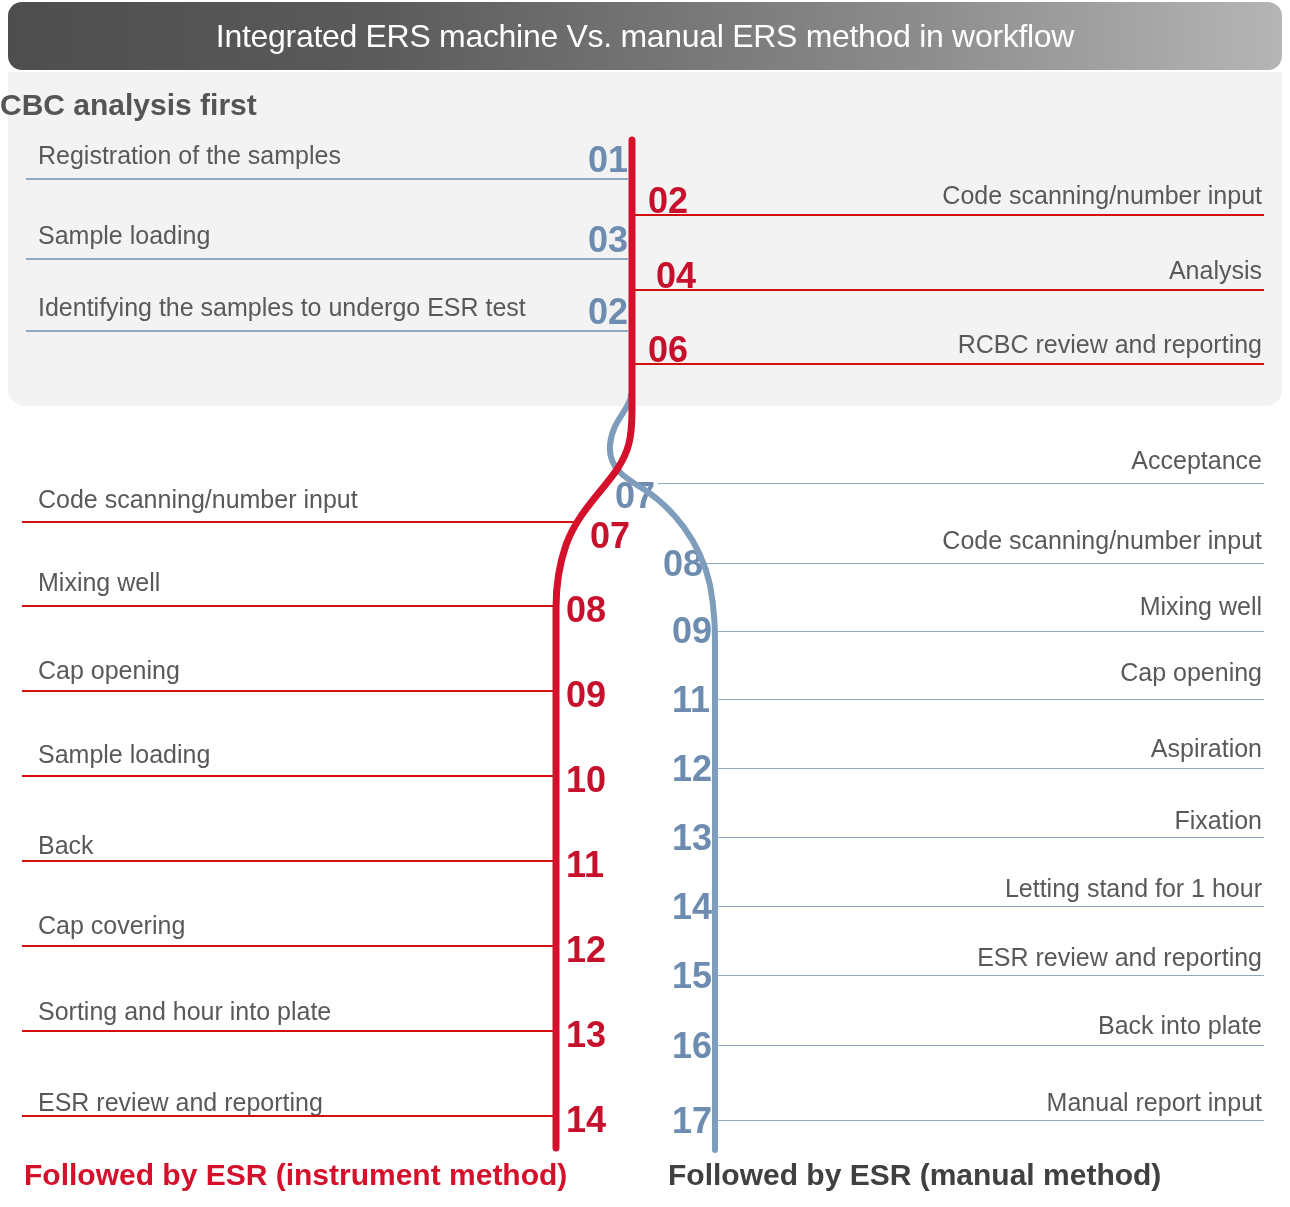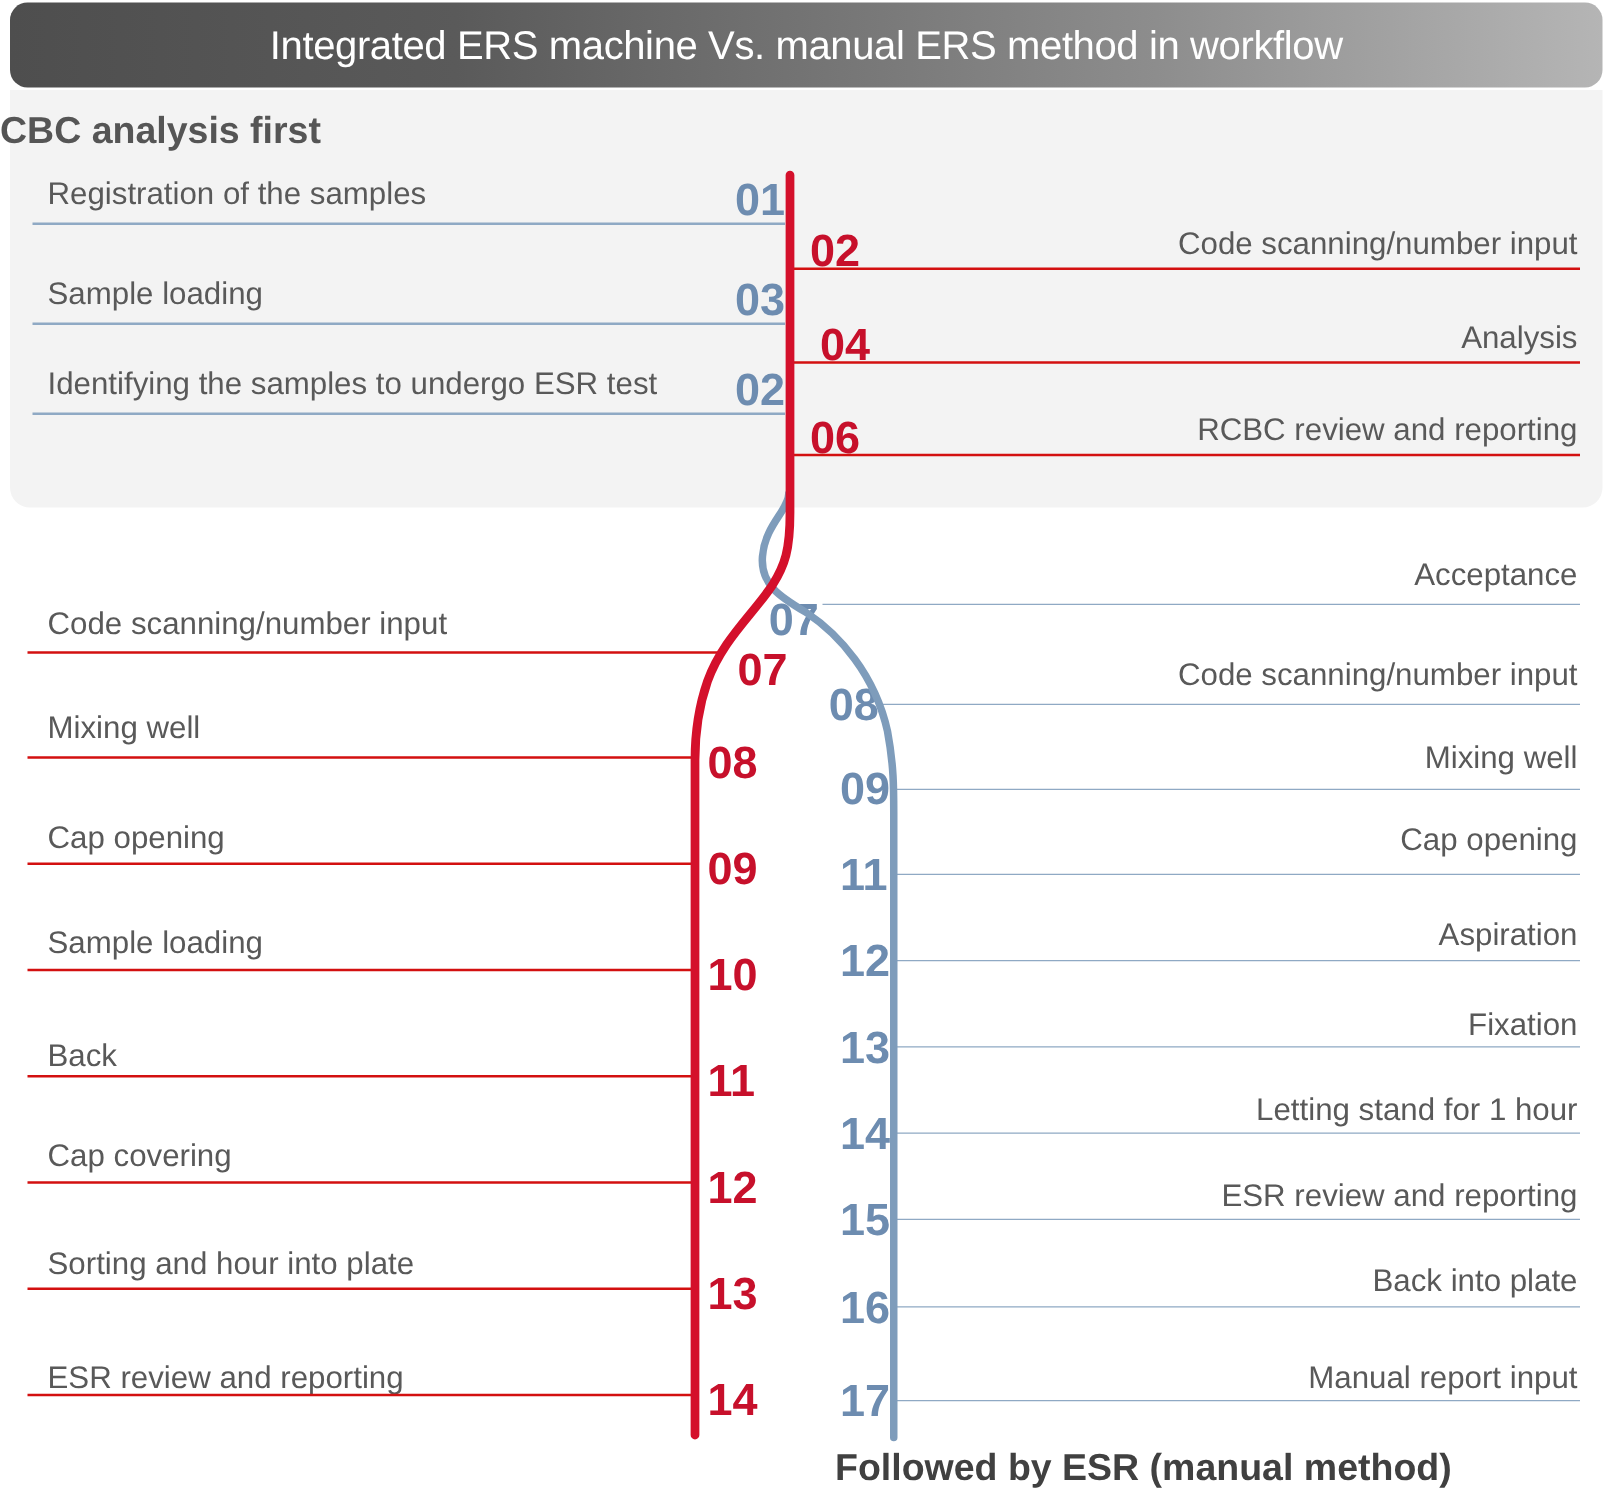--- a/index.html
+++ b/index.html
@@ -209,15 +209,16 @@
              L 715 1150" fill="none" stroke="#7e9cbb" stroke-width="6" stroke-linecap="round"></path>
 
     <path d="M 632 140
              L 632 410
              C 632 440, 628 452, 618 468
              C 602 492, 578 512, 566 545
              C 558 568, 556 588, 556 608
              L 556 1148" fill="none" stroke="#d4102b" stroke-width="7" stroke-linecap="round"></path>
   </svg>
 
+  <div class="footer footer-red">Followed by ESR (instrument method)</div>
   <div class="footer footer-blue">Followed by ESR (manual method)</div>
 
 </div>
 
 </body></html>

